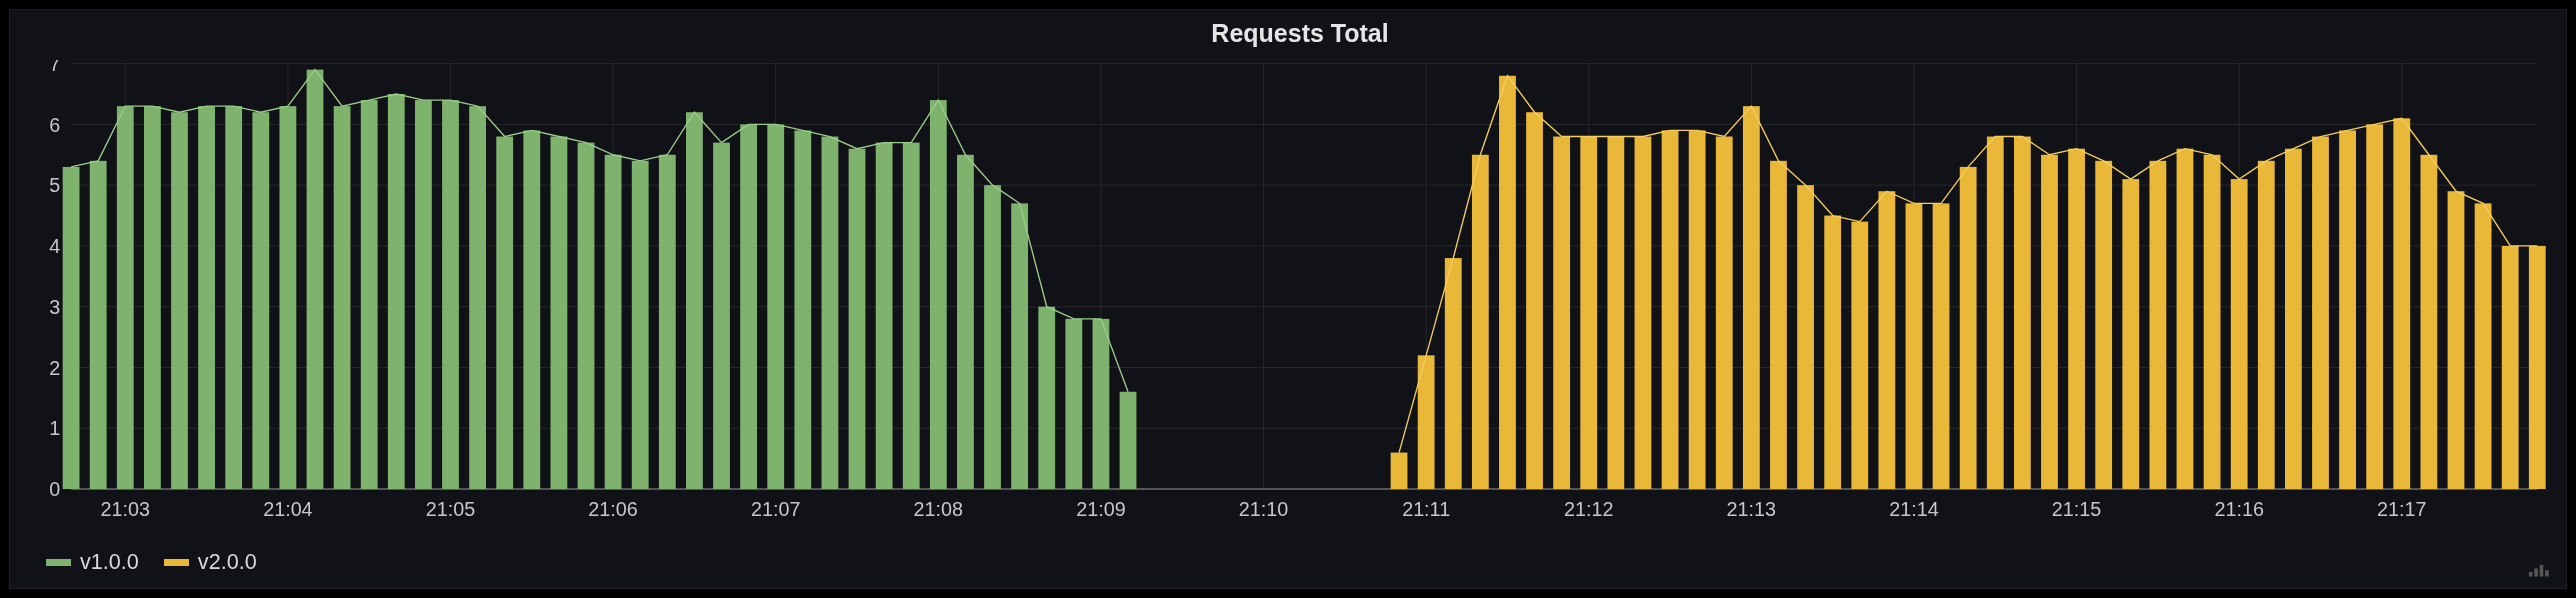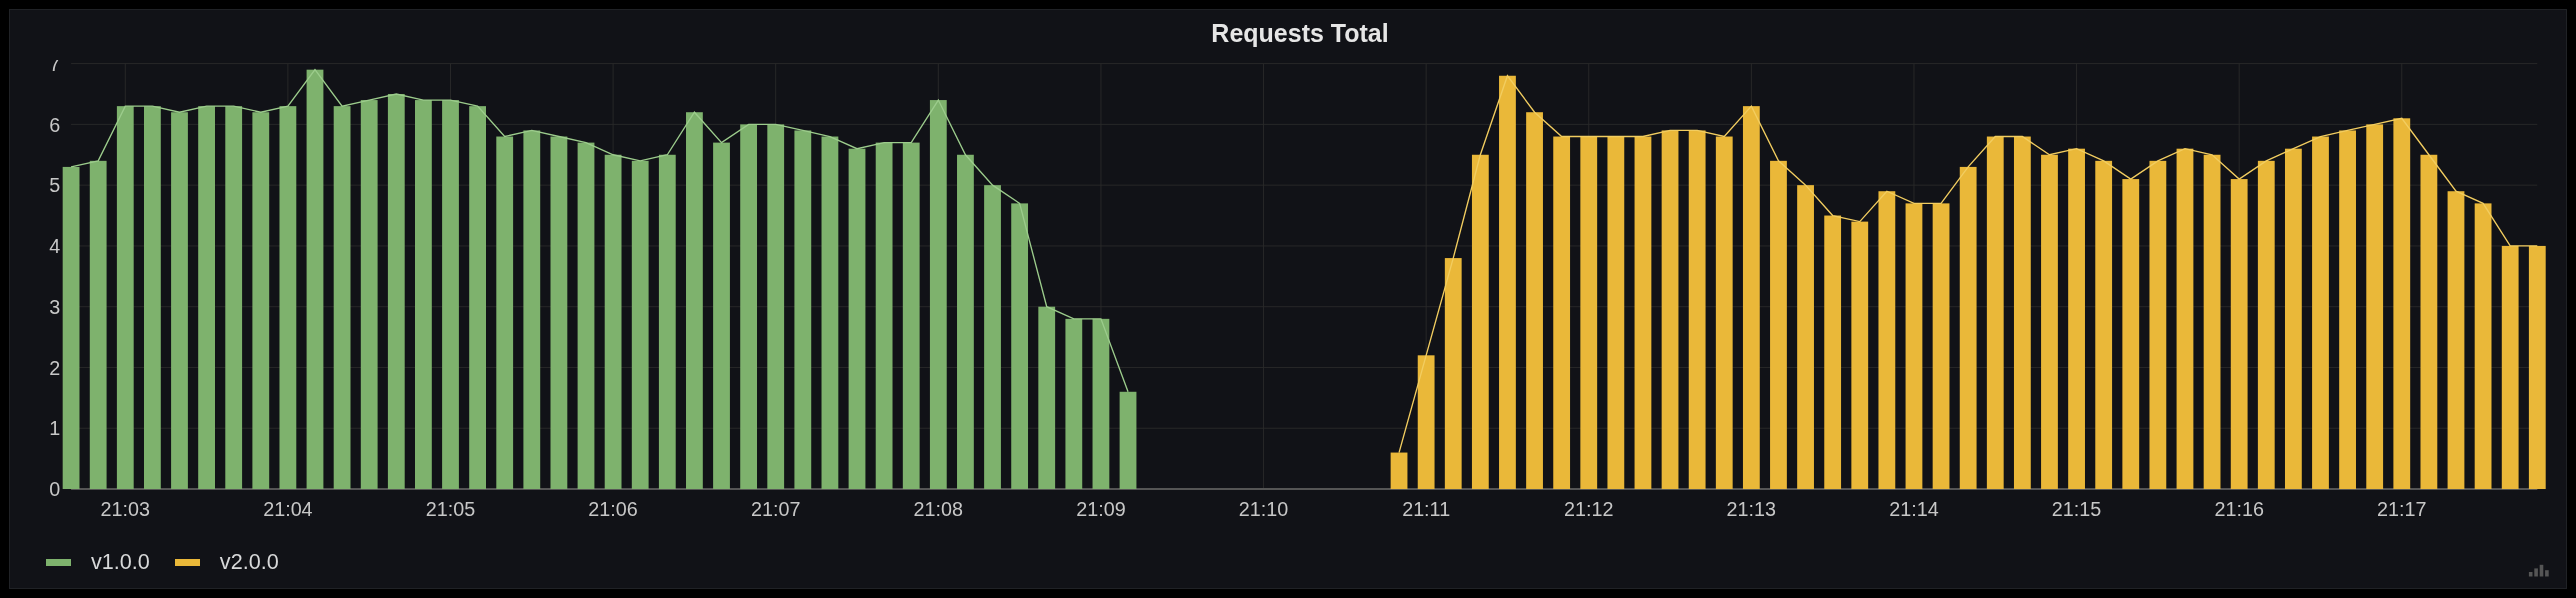--- a/index.html
+++ b/index.html
@@ -72,21 +72,21 @@
     bottom: 12.6px;
     display: flex;
     gap: 25px;
     align-items: center;
     font-size: 21.6px;
     color: #d8d9da;
   }
   .legend-item {
     display: flex;
     align-items: center;
-    gap: 20px;
+    gap: 9px;
   }
   .swatch {
     width: 25px;
     height: 7.2px;
     display: inline-block;
   }
   .swatch-a { background: #7eb26d; }
   .swatch-b { background: #eab839; }
   .spark {
     position: absolute;

